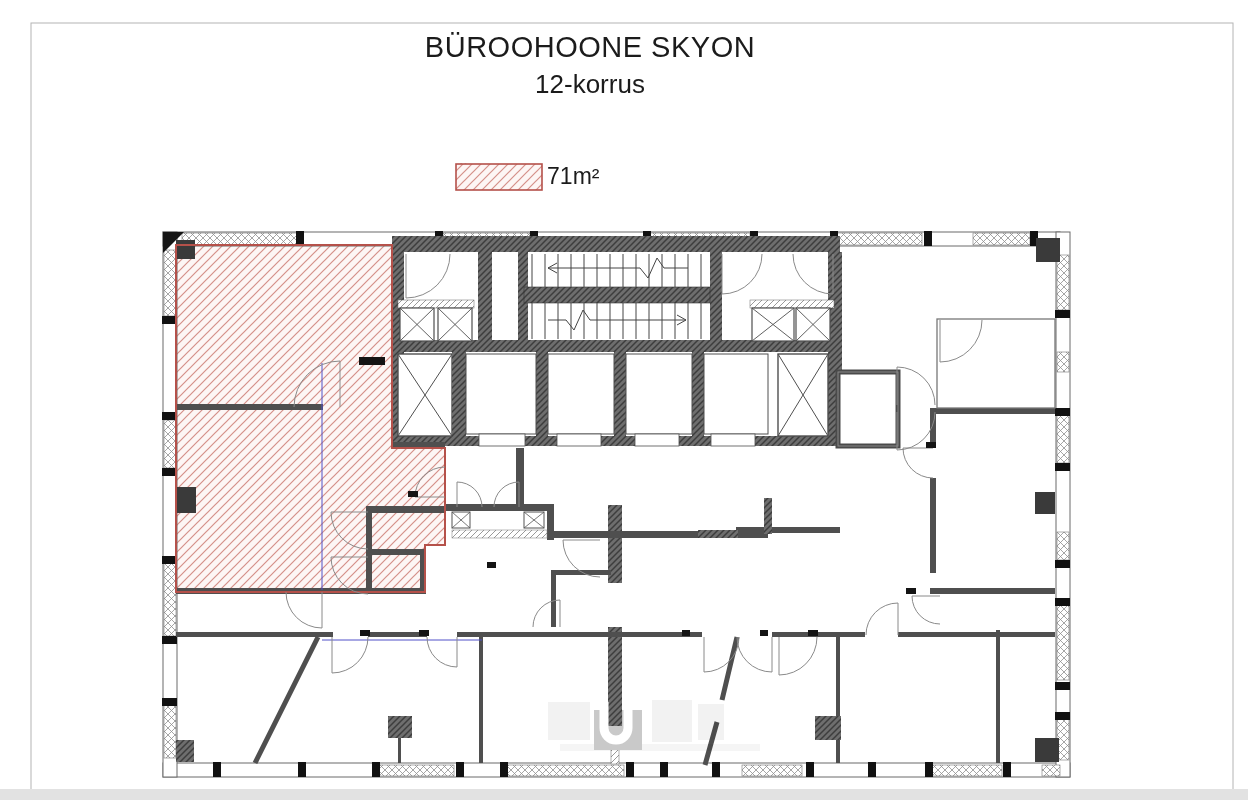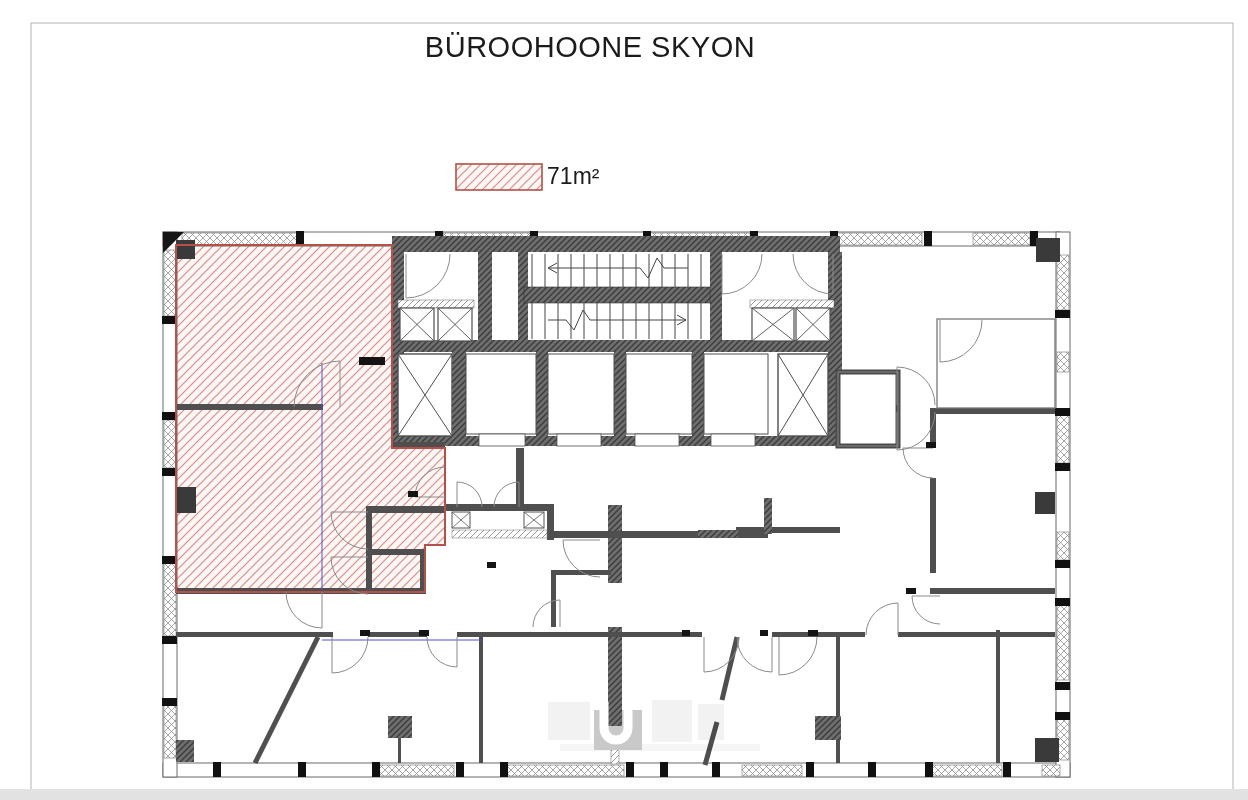--- a/index.html
+++ b/index.html
@@ -304,20 +304,21 @@
       <rect x="698" y="704" width="26" height="36" fill="#000" opacity="0.05"></rect>
       <rect x="560" y="744" width="200" height="7" fill="#000" opacity="0.04"></rect>
       <rect x="594" y="710" width="48" height="40" fill="var(--watermark-gray)"></rect>
       <rect x="608" y="680" width="14" height="46" fill="url(#wallHatch)"></rect>
       <path d="M604,702 V728 A12,12 0 0 0 628,728 V702" fill="none" stroke="#fff" stroke-width="9"></path>
     </g>
   </svg>
 
   <div class="titleblock">
     <div class="t1">BÜROOHOONE SKYON</div>
+    <div class="t3">12-korrus</div>
   </div>
 
   <div class="legend">
     <svg width="88" height="28">
       <defs>
         <pattern id="legHatch" width="9" height="9" patternUnits="userSpaceOnUse">
           <rect width="9" height="9" fill="#fdf6f5"></rect>
           <path d="M-1,1 l2,-2 M0,9 L9,0 M8,10 l2,-2" stroke="var(--lease-hatch-line)" stroke-width="1.2"></path>
         </pattern>
       </defs>

